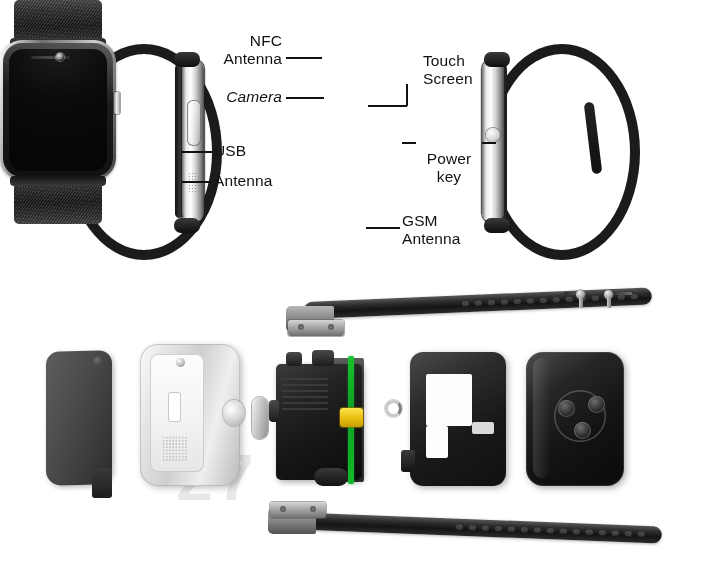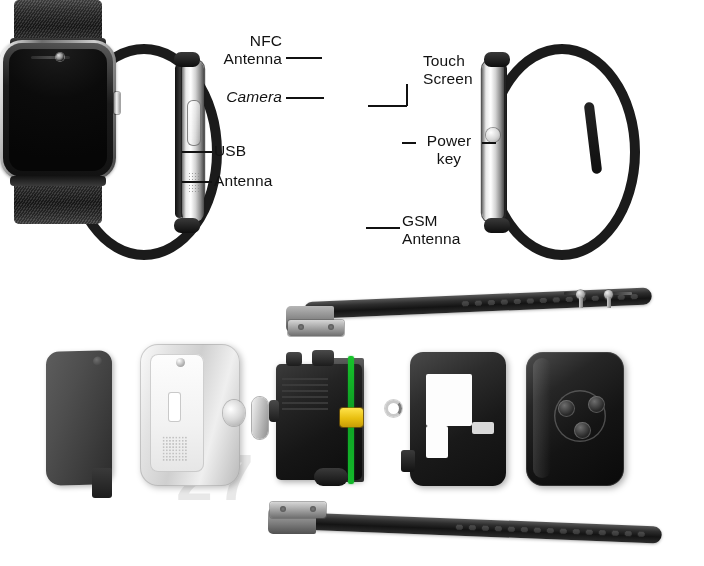--- a/index.html
+++ b/index.html
@@ -390,21 +390,21 @@
 Screen</div>
     <div class="lead v" style="left:406px;top:84px;height:22px;"></div>
     <div class="lead h" style="left:368px;top:105px;width:39px;"></div>
 
     <div class="label" style="left:214px;top:142px;width:70px;">USB</div>
     <div class="lead h" style="left:182px;top:151px;width:30px;"></div>
 
     <div class="label" style="left:214px;top:172px;width:80px;">Antenna</div>
     <div class="lead h" style="left:182px;top:181px;width:30px;"></div>
 
-    <div class="label c" style="left:418px;top:132px;width:62px;">Power
+    <div class="label c" style="left:418px;top:150px;width:62px;">Power
 key</div>
     <div class="lead h" style="left:402px;top:142px;width:14px;"></div>
     <div class="lead h" style="left:482px;top:142px;width:14px;"></div>
 
     <div class="label" style="left:402px;top:212px;width:92px;">GSM
 Antenna</div>
     <div class="lead h" style="left:366px;top:227px;width:34px;"></div>
   </div>
 
   <div id="exploded">

